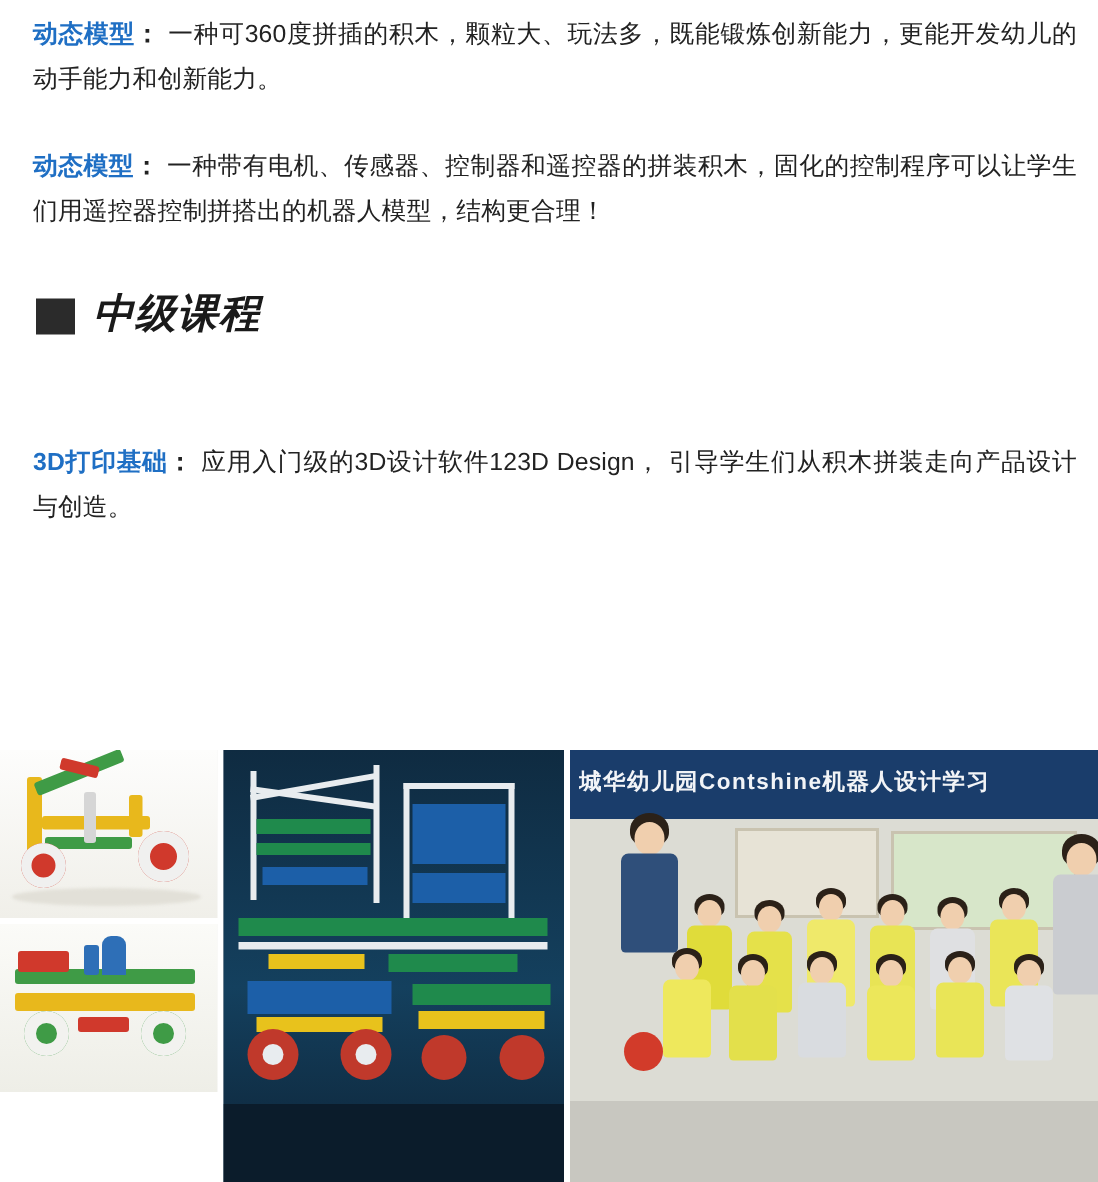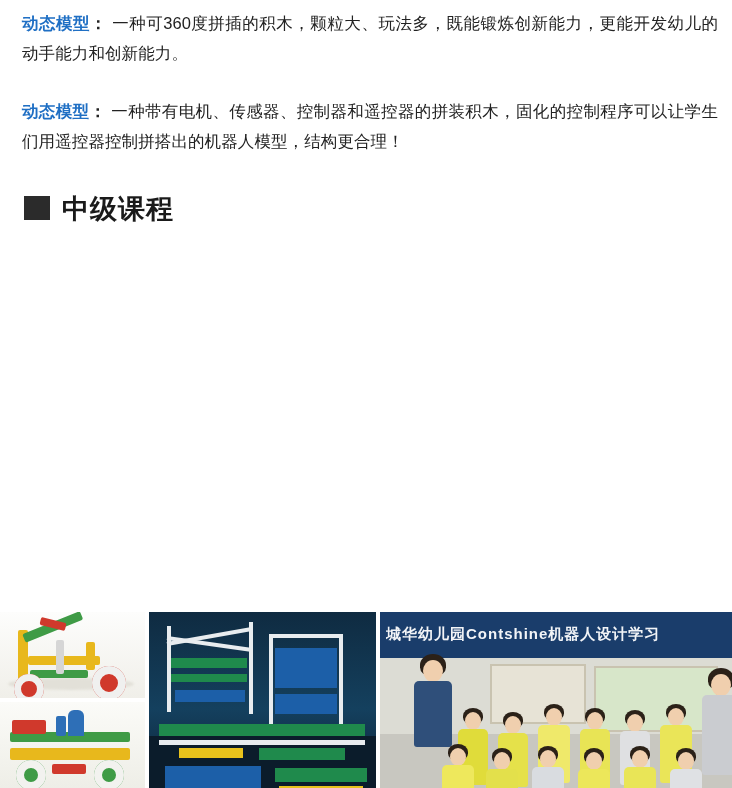--- a/index.html
+++ b/index.html
@@ -36,23 +36,24 @@
   }
   .para .term-sep {
     color: #222222;
     font-weight: bold;
   }
   .gap-lg { height: 34px; }
   .gap-md { height: 22px; }
 
   .section-head {
     display: flex;
-    align-items: flex-start;
+    align-items: flex-end;
     margin: 0 0 4px 0;
     padding-left: 2px;
+    font-style: italic;
   }
   .section-mark {
     width: 26px;
     height: 24px;
     background: #2b2b2b;
     margin-right: 12px;
     flex: 0 0 auto;
   }
   .section-title {
     font-size: 27px;
@@ -60,21 +61,21 @@
     color: #1a1a1a;
     letter-spacing: 1px;
     line-height: 1;
   }
 
   .photos {
     position: absolute;
     left: 0;
     bottom: 0;
     width: 732px;
-    height: 176px;
+    height: 288px;
     display: flex;
     gap: 4px;
     overflow: hidden;
   }
   .col-a {
     width: 145px;
     display: flex;
     flex-direction: column;
     gap: 4px;
   }
@@ -149,20 +150,24 @@
     </div>
 
     <div class="gap-md"></div>
 
 
     <div class="gap-md"></div>
 
 
     <div class="gap-md"></div>
 
+    <p class="para">
+      <span class="term">3D打印基础</span><span class="term-sep">：</span>
+      <span>应用入门级的3D设计软件123D Design， 引导学生们从积木拼装走向产品设计与创造。</span>
+    </p>
 
   </div>
 
   <div class="photos">
 
     <div class="col-a">
 
       <div class="photo p-a1">
         <div class="a1-bg"></div>
         <div class="a1-shadow"></div>

